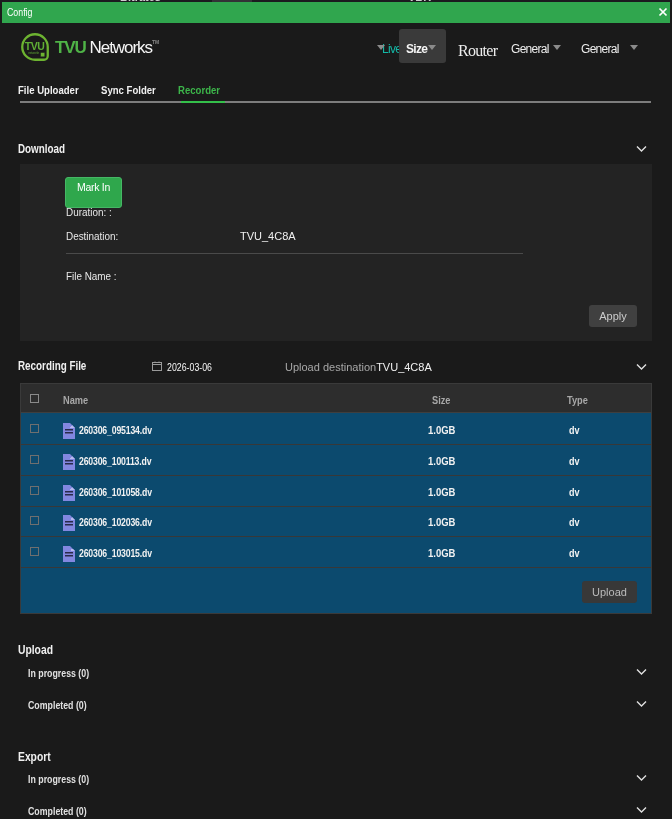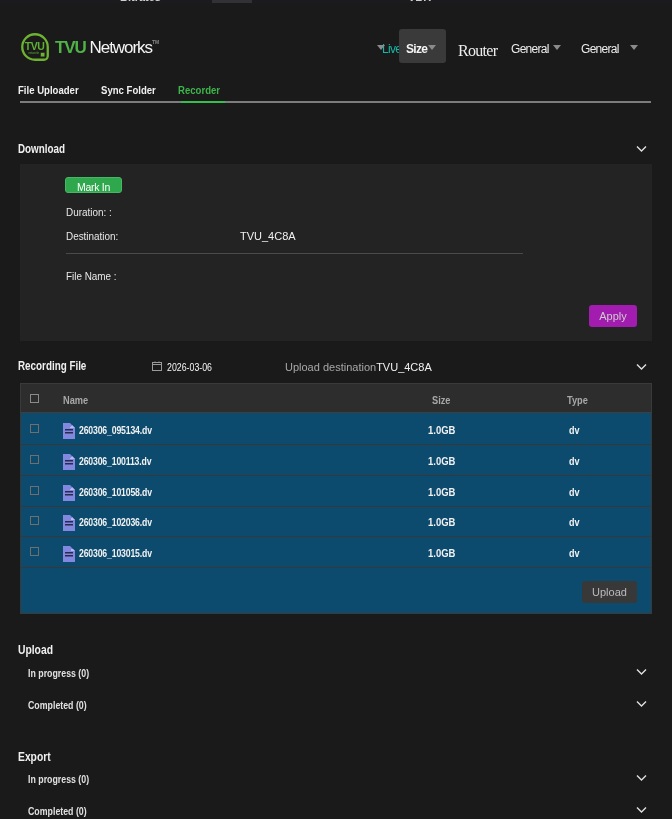--- a/index.html
+++ b/index.html
@@ -30,20 +30,26 @@
 </head>
 <body>
 <div id="page">
 
   <div class="abs" style="left:0;top:0;width:672px;height:3px;background:#1b1b1f;overflow:hidden;">
     <div class="abs" style="left:120px;top:-9px;color:#cfcfcf;font-size:11px;font-weight:bold;">Bitrates</div>
     <div class="abs" style="left:212px;top:0;width:40px;height:3px;background:#323236;"></div>
     <div class="abs" style="left:408px;top:-9px;color:#cfcfcf;font-size:11px;font-weight:bold;">VBR</div>
   </div>
 
+  <div class="abs" style="left:2px;top:2px;width:668px;height:21px;background:#30a64e;">
+    <div class="abs sx8" style="left:5px;top:4px;color:#ffffff;font-size:11px;">Config</div>
+    <svg class="abs" style="left:656px;top:5px;" width="10" height="10" viewBox="0 0 10 10">
+      <path d="M1.5 1.5 L8.5 8.5 M8.5 1.5 L1.5 8.5" stroke="#ffffff" stroke-width="1.7"></path>
+    </svg>
+  </div>
 
   <div class="abs" style="left:20px;top:32px;width:30px;height:30px;">
     <svg width="30" height="30" viewBox="0 0 60 60">
       <path d="M30 4.5 C15.9 4.5 4.5 15.9 4.5 30 C4.5 44.1 15.9 55.5 30 55.5 L48 55.5 C52.1 55.5 55.5 52.1 55.5 48 L55.5 30 C55.5 15.9 44.1 4.5 30 4.5 Z" fill="none" stroke="#6db331" stroke-width="4.6"></path>
       <text x="29" y="36" font-size="21" font-weight="bold" fill="#5fae35" text-anchor="middle" font-family="Liberation Sans" letter-spacing="-1">TVU</text>
       <text x="28" y="43" font-size="5.5" fill="#5fae35" text-anchor="middle" font-family="Liberation Sans">networks</text>
       <rect x="41" y="41" width="8" height="8" fill="#6db331"></rect>
       <rect x="38.5" y="38.5" width="2.5" height="10.5" fill="#1a1a1a"></rect>
       <rect x="38.5" y="38.5" width="10.5" height="2.5" fill="#1a1a1a"></rect>
     </svg>
@@ -66,27 +72,27 @@
   <div class="abs sx87" style="left:178px;top:84px;font-size:11px;font-weight:bold;color:#3cb54a;">Recorder</div>
   <div class="abs" style="left:20px;top:101px;width:631px;height:2px;background:#7d7d7d;"></div>
   <div class="abs" style="left:181px;top:101px;width:44px;height:2px;background:#34c04a;"></div>
 
   <div class="abs sx82" style="left:18px;top:142px;font-size:12px;font-weight:bold;color:#f0f0f0;">Download</div>
   <svg class="abs" style="left:636px;top:145px;" width="11" height="8" viewBox="0 0 11 8">
       <path d="M1 1.5 L5.5 6 L10 1.5" fill="none" stroke="#e0e0e0" stroke-width="1.4"></path>
     </svg>
 
   <div class="abs" style="left:20px;top:164px;width:632px;height:177px;background:#232323;">
-    <div class="abs" style="left:45px;top:13px;width:57px;height:16px;background:#2fa74c;border:1px solid #45b765;border-radius:3px;color:#ffffff;font-size:10.5px;letter-spacing:-0.3px;text-align:center;line-height:18px;">Mark In</div>
+    <div class="abs" style="left:45px;top:13px;width:57px;height:31px;background:#2fa74c;border:1px solid #45b765;border-radius:3px;color:#ffffff;font-size:10.5px;letter-spacing:-0.3px;text-align:center;line-height:18px;">Mark In</div>
     <div class="abs sx9" style="left:46px;top:42px;font-size:11px;color:#e8e8e8;">Duration: :</div>
     <div class="abs sx9" style="left:46px;top:66px;font-size:11px;color:#e8e8e8;">Destination:</div>
     <div class="abs" style="left:220px;top:66px;font-size:11px;color:#f0f0f0;">TVU_4C8A</div>
     <div class="abs" style="left:46px;top:89px;width:457px;height:1px;background:#4a4a4a;"></div>
     <div class="abs sx9" style="left:46px;top:106px;font-size:11px;color:#e8e8e8;">File Name :</div>
-    <div class="abs" style="left:569px;top:141px;width:48px;height:22px;background:#a21caf;border-radius:3px;color:#cccccc;font-size:11px;text-align:center;line-height:22px;">Apply</div>
+    <div class="abs" style="left:569px;top:141px;width:48px;height:22px;background:#404040;border-radius:3px;color:#cccccc;font-size:11px;text-align:center;line-height:22px;">Apply</div>
   </div>
 
   <div class="abs sx82" style="left:18px;top:359px;font-size:12px;font-weight:bold;color:#f0f0f0;">Recording File</div>
   <svg class="abs" style="left:152px;top:361px;" width="10" height="10" viewBox="0 0 10 10">
     <rect x="0.5" y="1.5" width="9" height="8" fill="none" stroke="#9a9a9a" stroke-width="1"></rect>
     <line x1="0.5" y1="3.5" x2="9.5" y2="3.5" stroke="#9a9a9a" stroke-width="1"></line>
     <line x1="3" y1="0.5" x2="3" y2="2" stroke="#9a9a9a" stroke-width="1"></line>
     <line x1="7" y1="0.5" x2="7" y2="2" stroke="#9a9a9a" stroke-width="1"></line>
   </svg>
   <div class="abs sx8" style="left:167px;top:361px;font-size:11px;color:#f5f5f5;">2026-03-06</div>

